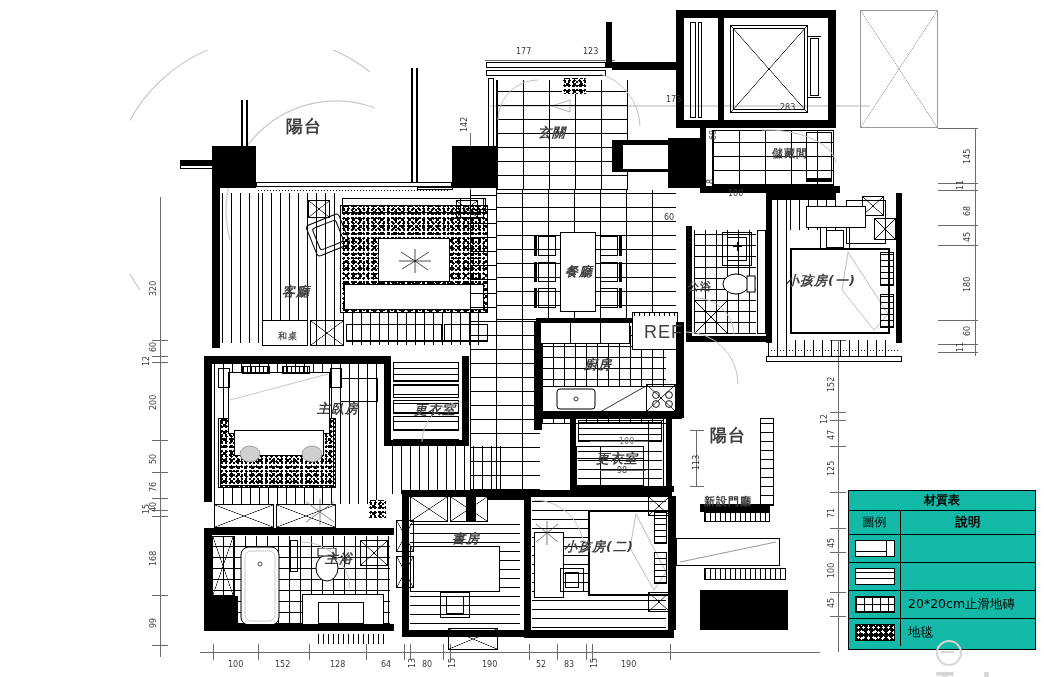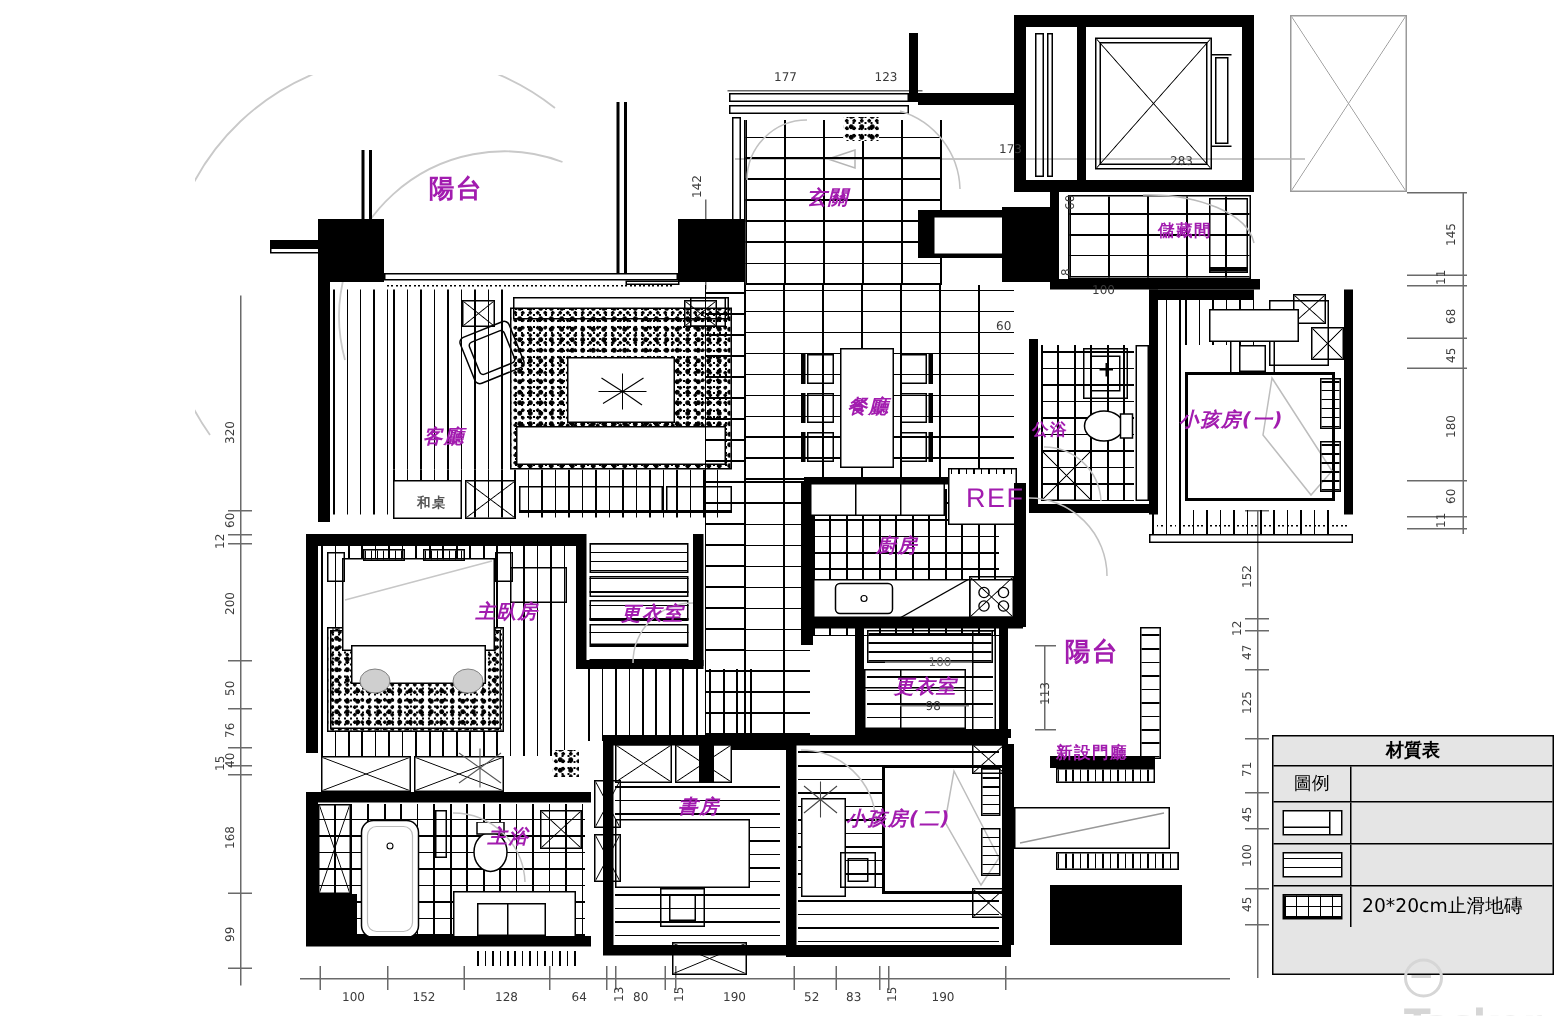--- a/index.html
+++ b/index.html
@@ -9,21 +9,21 @@
   
   .abs{position:absolute;box-sizing:border-box;}
   .wall{position:absolute;background:#000;}
   .thin{position:absolute;border:1px solid #000;box-sizing:border-box;background:transparent;}
   .thin2{position:absolute;border:2px solid #000;box-sizing:border-box;background:transparent;}
   .hair{position:absolute;background:#000;}
   .gray{position:absolute;background:#b9b9b9;}
 
   
   .rlabel{position:absolute;font-family:"DejaVu Sans","Liberation Sans",sans-serif;
-          font-weight:bold;color:#a21caf;white-space:nowrap;line-height:1;letter-spacing:1px;}
+          font-weight:bold;color:#404040;white-space:nowrap;line-height:1;letter-spacing:1px;}
   .rlabel.lg{font-size:17px;}
   .rlabel.md{font-size:13px;font-style:italic;}
   .rlabel.sm{font-size:11px;}
   .rlabel.xs{font-size:9px;}
 
   
   .dim{position:absolute;font-size:8px;color:#3a3a3a;white-space:nowrap;
        font-family:"DejaVu Sans","Liberation Sans",sans-serif;line-height:1;}
   .dim.v{transform-origin:0 0;transform:rotate(-90deg);}
 
@@ -53,21 +53,21 @@
       background-image:linear-gradient(to top right,transparent calc(50% - .6px),#000 50%,transparent calc(50% + .6px)),
                        linear-gradient(to top left ,transparent calc(50% - .6px),#000 50%,transparent calc(50% + .6px));}
   .crossg{position:absolute;border:1px solid #9a9a9a;box-sizing:border-box;
       background-image:linear-gradient(to top right,transparent calc(50% - .5px),#9a9a9a 50%,transparent calc(50% + .5px)),
                        linear-gradient(to top left ,transparent calc(50% - .5px),#9a9a9a 50%,transparent calc(50% + .5px));}
   .louver{background-image:repeating-linear-gradient(0deg,#000 0 1px,transparent 1px 6px);}
   .teeth{background-image:repeating-linear-gradient(90deg,#000 0 1px,transparent 1px 5px);}
   .dotline{background-image:repeating-linear-gradient(90deg,#000 0 1.2px,transparent 1.2px 3px);}
 
   
-  #legend{position:absolute;border:1px solid #000;background:#e5e5e5;box-sizing:border-box;}
+  #legend{position:absolute;border:1px solid #000;background:#14b8a6;box-sizing:border-box;}
   #legend .lrow{display:flex;border-top:1px solid #000;box-sizing:border-box;}
   #legend .lrow:first-child{border-top:none;}
   #legend .lhead{text-align:center;font-size:12px;font-weight:bold;padding:3px 0;line-height:1.1;}
   #legend .c1{width:52px;border-right:1px solid #000;display:flex;align-items:center;justify-content:center;box-sizing:border-box;}
   #legend .c2{flex:1;display:flex;align-items:center;padding-left:7px;font-size:12.5px;box-sizing:border-box;}
   #legend .sw{width:40px;height:17px;border:1px solid #000;box-sizing:border-box;}
   .sw-metal{background:#fff;position:relative;}
   .sw-metal:after{content:"";position:absolute;left:0;right:8px;top:10px;height:1px;background:#000;}
   .sw-metal:before{content:"";position:absolute;right:7px;top:0;bottom:0;width:1px;background:#000;}
   .sw-wood{background:#fff;background-image:repeating-linear-gradient(0deg,transparent 0 5px,#000 5px 6px);}
@@ -555,36 +555,43 @@
   <div class="dim" style="left:619px;top:438px;color:#777;">100</div>
   <div class="dim" style="left:728px;top:190px;">100</div>
   <div class="dim v" style="left:707px;top:184px;">8</div>
 
   <div id="legend" style="left:848px;top:490px;width:188px;height:160px;">
     <div class="lrow">
       <div class="lhead" style="width:100%;">材質表</div>
     </div>
     <div class="lrow">
       <div class="c1" style="font-size:12px;font-weight:normal;padding:3px 0;">圖例</div>
+      <div class="c2" style="justify-content:center;font-weight:bold;padding:3px 0;">說明</div>
     </div>
     <div class="lrow" style="height:28px;">
       <div class="c1">
         <div class="sw sw-metal"></div>
       </div>
     </div>
     <div class="lrow" style="height:28px;">
       <div class="c1">
         <div class="sw sw-wood"></div>
       </div>
     </div>
     <div class="lrow" style="height:28px;">
       <div class="c1">
         <div class="sw sw-tile"></div>
       </div>
       <div class="c2">20*20cm止滑地磚</div>
     </div>
+    <div class="lrow" style="height:28px;">
+      <div class="c1">
+        <div class="sw carpetdark"></div>
+      </div>
+      <div class="c2">地毯</div>
+    </div>
   </div>
 
   <div id="wm" style="left:936px;top:638px;">
     <span class="gl"></span><span>Tasker</span>
   </div>
 
 </div>
 
 </body></html>

